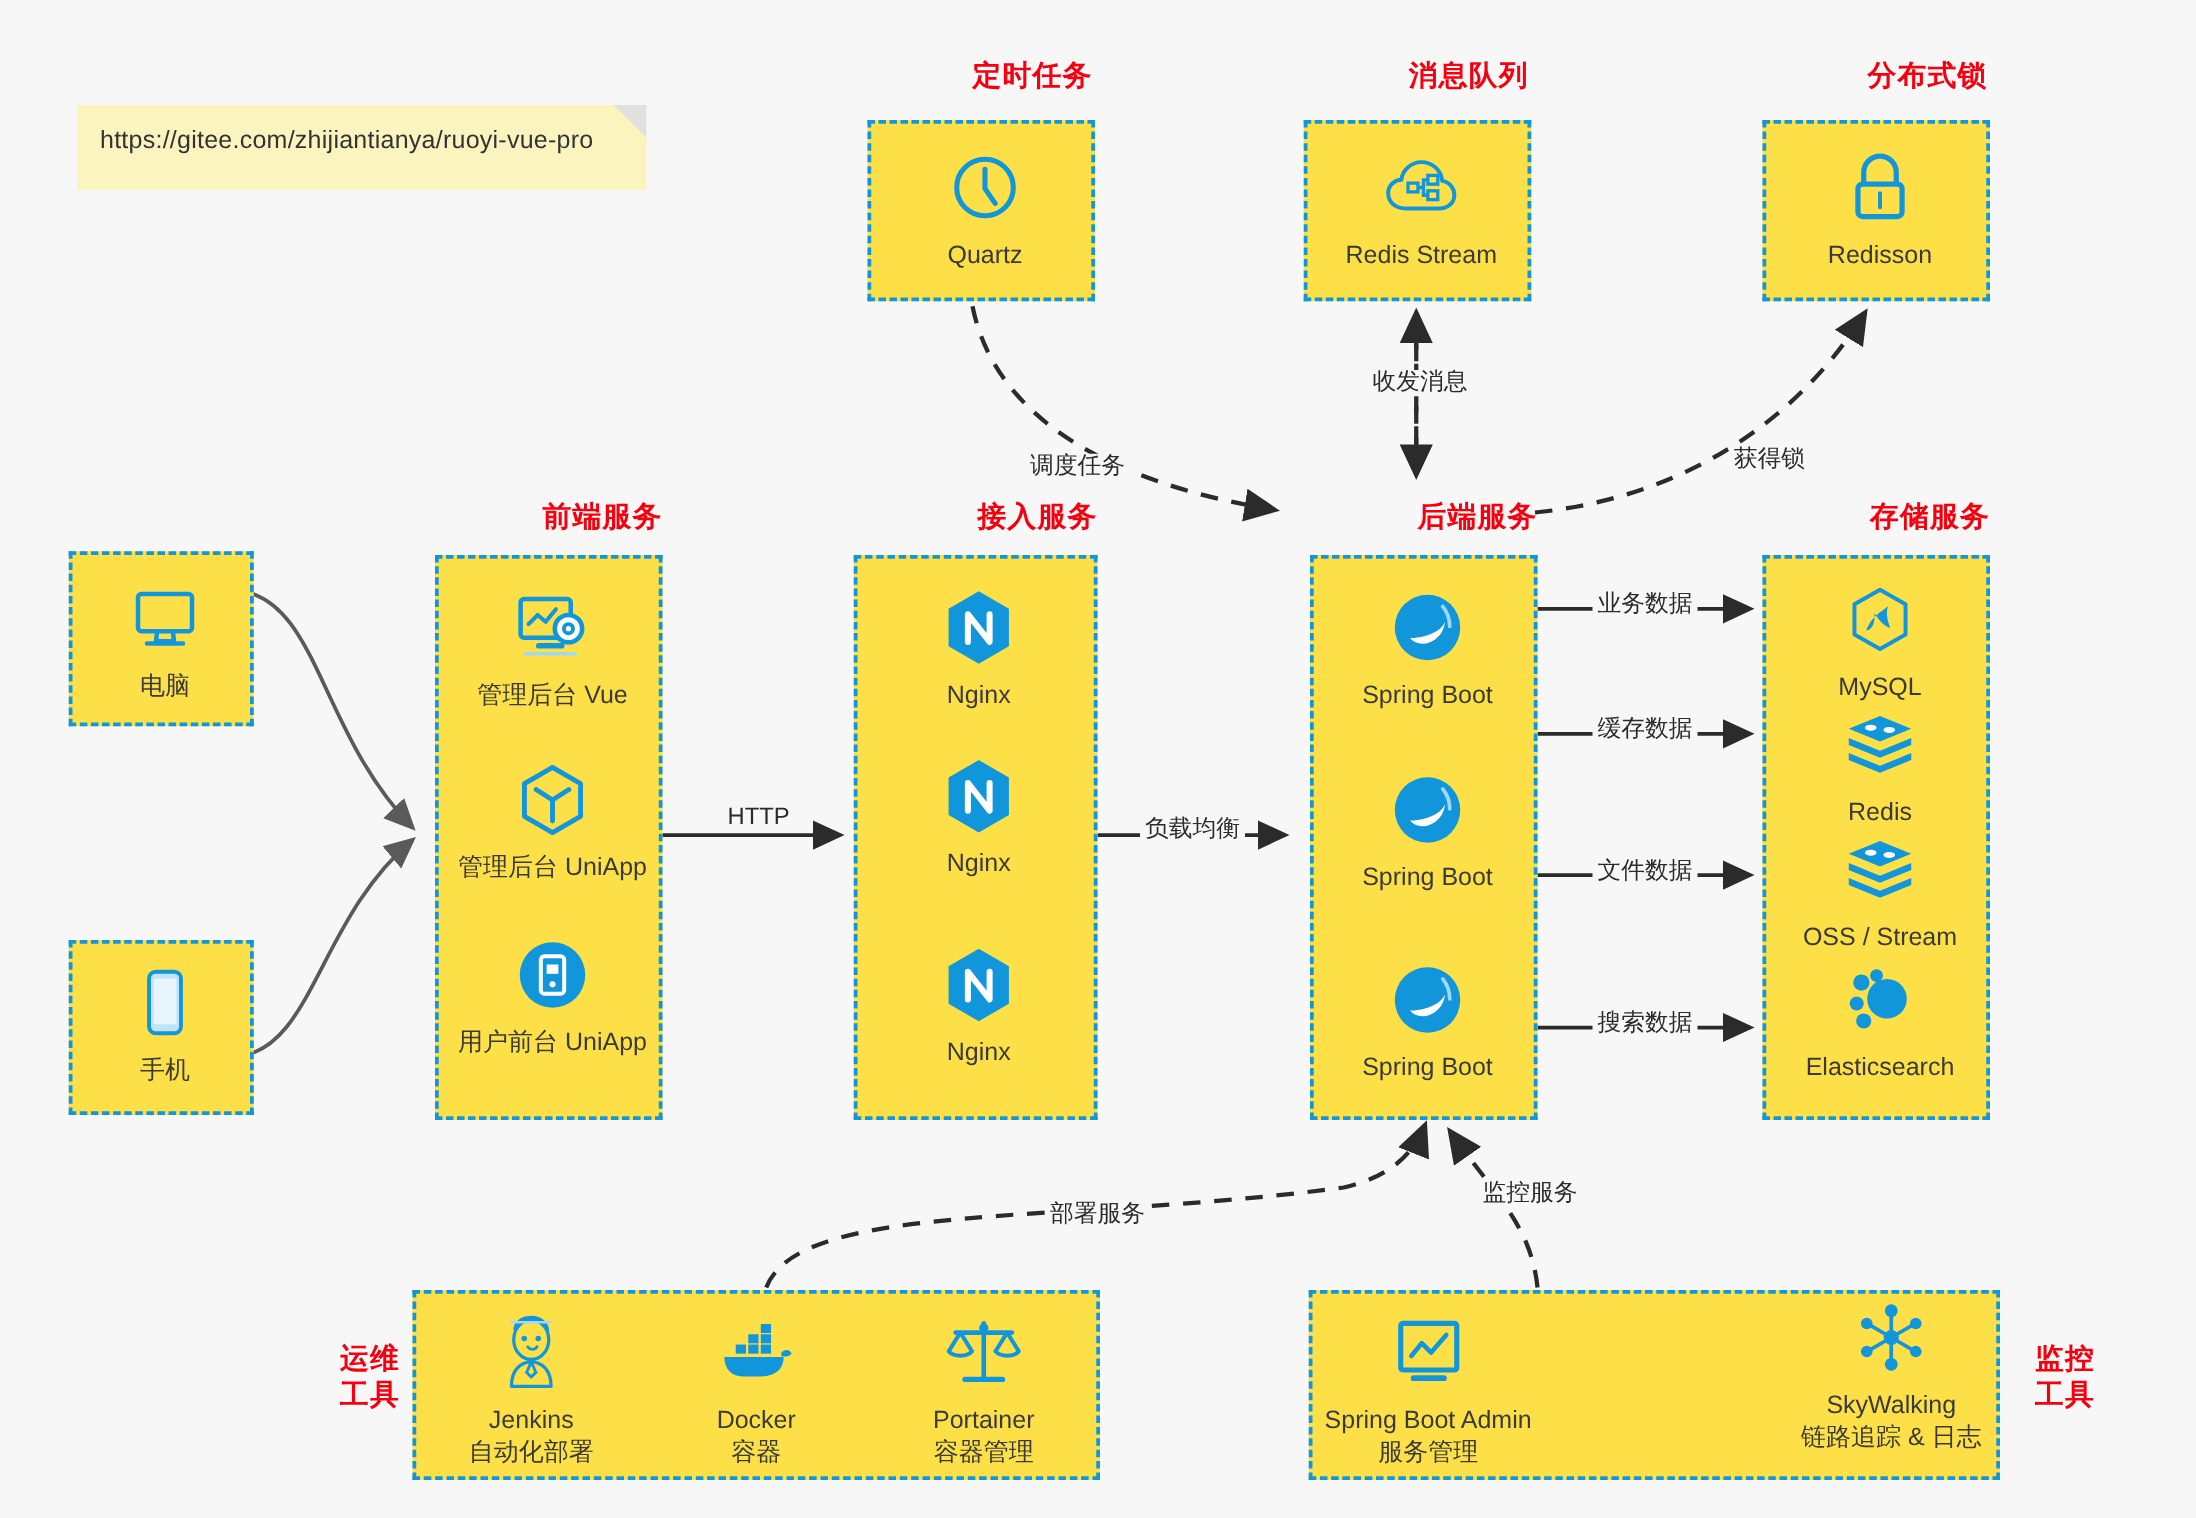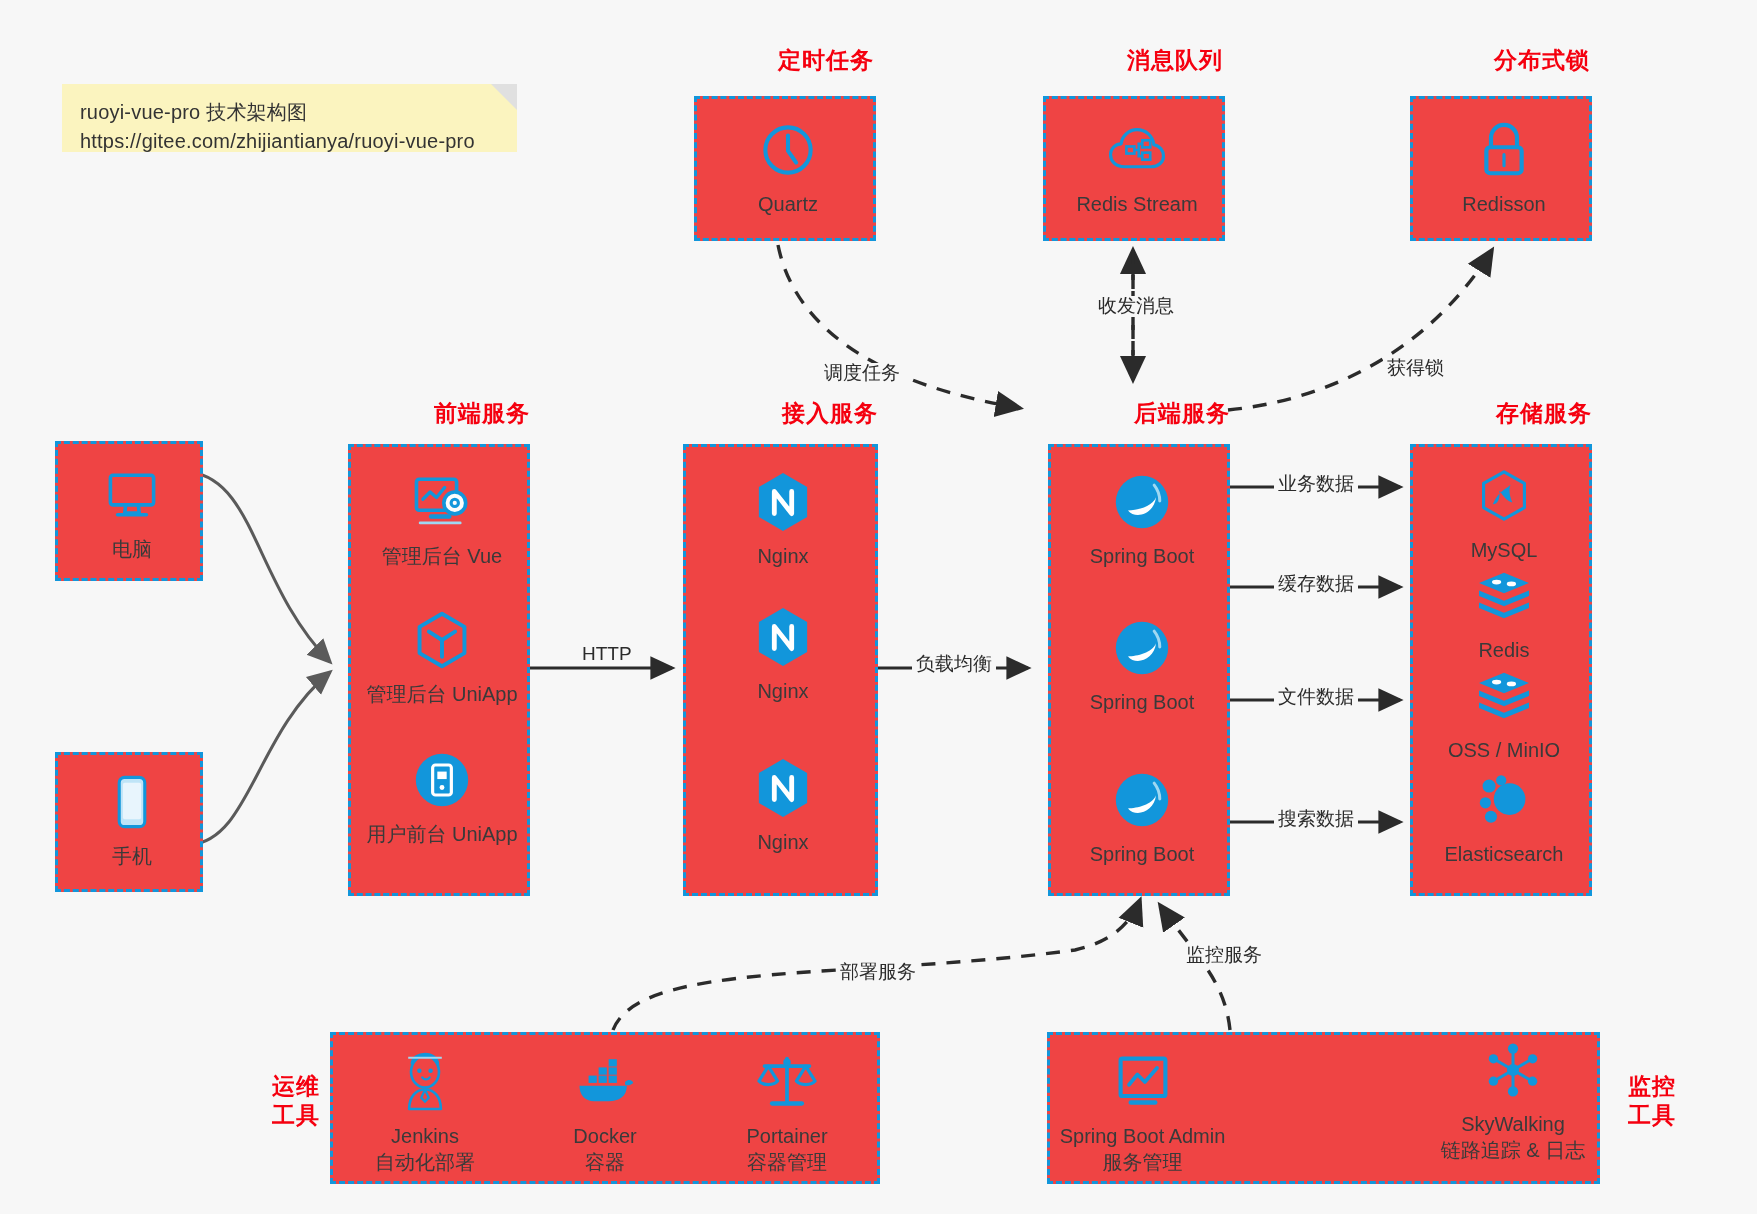--- a/index.html
+++ b/index.html
@@ -23,21 +23,21 @@
   .note .fold{
     position:absolute;right:0;top:0;width:0;height:0;
     border-left:26px solid transparent;border-top:26px solid #e0e0e0;
   }
   .note-line{white-space:nowrap;}
 
   
   .grp{
     position:absolute;
     border:3px dashed #1296db;
-    background:#ef4444;
+    background:#fde047;
     box-sizing:border-box;
   }
   .grp-title{
     position:absolute;
     color:#f5000f;font-weight:bold;font-size:23px;
     white-space:nowrap;text-align:right;
     letter-spacing:1px;
   }
 
   
@@ -56,21 +56,20 @@
 
   svg.layer{position:absolute;left:0;top:0;width:1757px;height:1214px;overflow:visible;pointer-events:none;}
 </style>
 </head>
 <body>
 
 <div id="stage">
 
   <div class="note">
     <div class="fold"></div>
-    <div class="note-line">ruoyi-vue-pro 技术架构图</div>
     <div class="note-line">https://gitee.com/zhijiantianya/ruoyi-vue-pro</div>
   </div>
 
   <svg class="layer">
     <defs>
       <marker id="ah-dark" markerWidth="9" markerHeight="9" refX="7.2" refY="4.5" orient="auto">
         <path d="M0,0.6 L8.4,4.5 L0,8.4 z" fill="#2b2b2b"></path>
       </marker>
       <marker id="ah-gray" markerWidth="9" markerHeight="9" refX="7.2" refY="4.5" orient="auto">
         <path d="M0,0.6 L8.4,4.5 L0,8.4 z" fill="#5a5a5a"></path>
@@ -311,21 +310,21 @@
     <div class="node" style="left:1px;top:216px;">
       <div class="ico">
         <svg width="56" height="50" viewBox="0 0 60 54">
           <path d="M30 2 L57 13 L30 24 L3 13 Z" fill="#1296db"></path>
           <path d="M3 21 L30 32 L57 21 L57 27 L30 38 L3 27 Z" fill="#1296db"></path>
           <path d="M3 34 L30 45 L57 34 L57 40 L30 51 L3 40 Z" fill="#1296db"></path>
           <ellipse cx="22" cy="12" rx="5" ry="2.6" fill="#ffffff"></ellipse>
           <ellipse cx="38" cy="14" rx="5" ry="2.6" fill="#ffffff"></ellipse>
         </svg>
       </div>
-      <div class="cap">OSS / MinIO</div>
+      <div class="cap">OSS / Stream</div>
     </div>
     <div class="node" style="left:1px;top:320px;">
       <div class="ico">
         <svg width="56" height="54" viewBox="0 0 60 58">
           <circle cx="36" cy="28" r="17" fill="#1296db"></circle>
           <circle cx="14" cy="14" r="7" fill="#1296db"></circle>
           <circle cx="10" cy="32" r="6" fill="#1296db"></circle>
           <circle cx="16" cy="47" r="6.5" fill="#1296db"></circle>
           <circle cx="27" cy="8" r="5.5" fill="#1296db"></circle>
         </svg>

